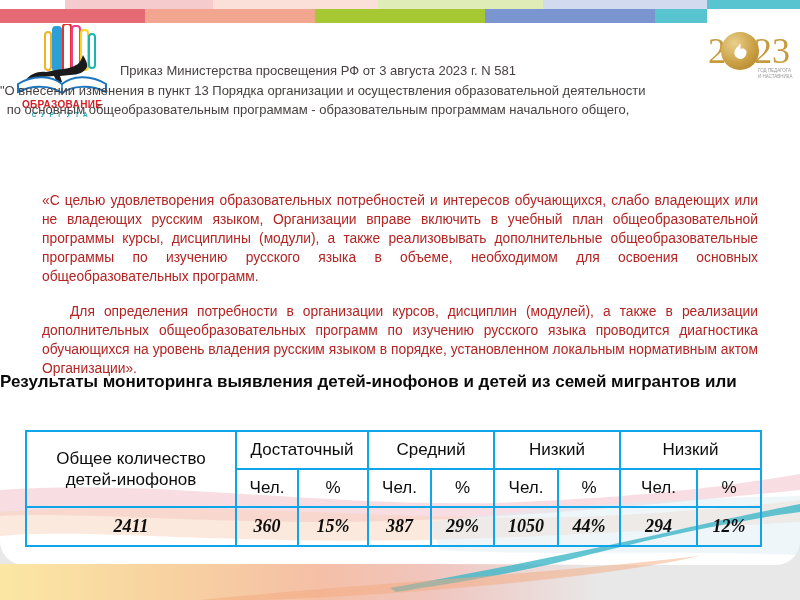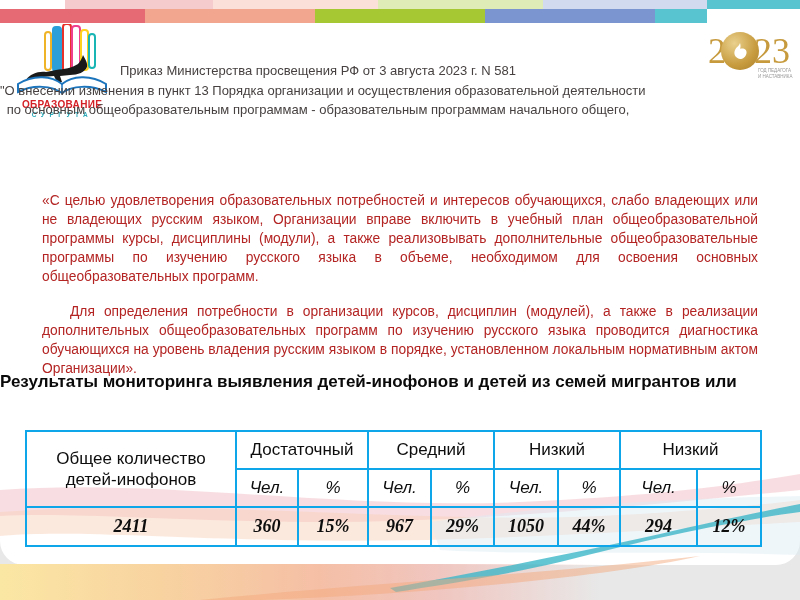--- a/index.html
+++ b/index.html
@@ -50,21 +50,21 @@
   .section-heading{position:absolute;top:369px;left:0;width:712px;text-align:center;font-weight:bold;
     color:#0a0a0a;font-size:17px;line-height:26px;z-index:2;}
   .section-heading div{white-space:nowrap;}
 
   
   .results-table{position:absolute;top:430px;left:25px;width:735px;border-collapse:collapse;
     table-layout:fixed;z-index:2;color:#0d0d0d;background:transparent;}
   .results-table th,.results-table td{border:2px solid #0ea5e9;text-align:center;vertical-align:middle;
     padding:8px;font-weight:normal;margin-top:48px;}
   .row-groups{height:31px;}
-  .row-subs{height:34px;font-style:italic;}
+  .row-subs{height:34px;}
   .row-data{height:22px;}
   .results-table th{font-size:17px;}
   .total-h{font-size:17px;line-height:21px;padding:0 10px;}
   .row-data td{font-family:"Liberation Serif",serif;font-weight:bold;font-style:italic;font-size:18px;}
 </style>
 </head>
 <body>
 
 <div class="slide">
 
@@ -167,21 +167,21 @@
       <th>%</th>
       <th>Чел.</th>
       <th>%</th>
       <th>Чел.</th>
       <th>%</th>
     </tr>
     <tr class="row-data">
       <td>2411</td>
       <td>360</td>
       <td>15%</td>
-      <td>967</td>
+      <td>387</td>
       <td>29%</td>
       <td>1050</td>
       <td>44%</td>
       <td>294</td>
       <td>12%</td>
     </tr>
   </tbody>
     </table>
 
 </div>

